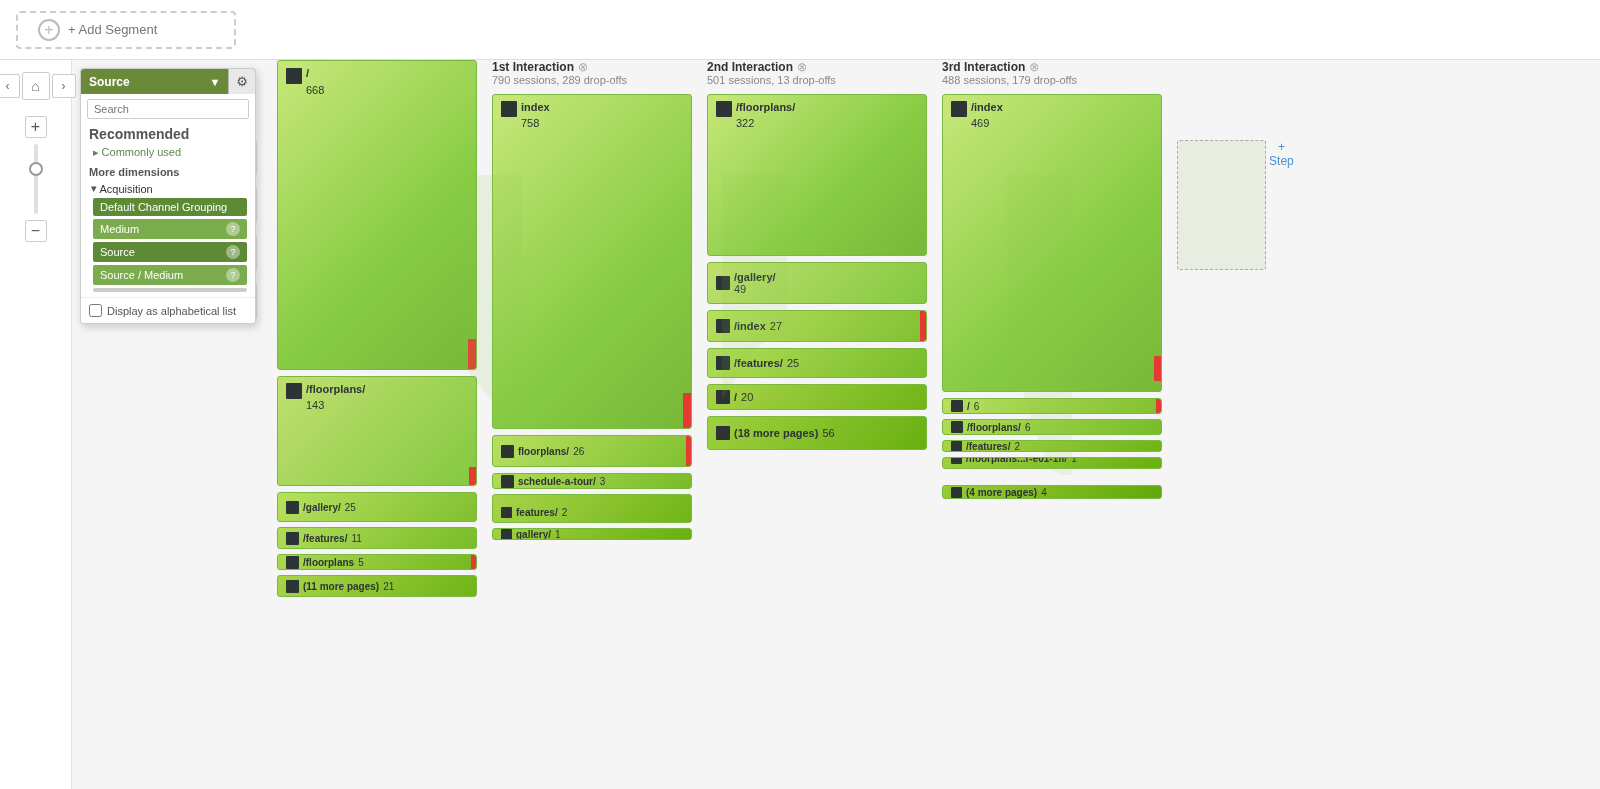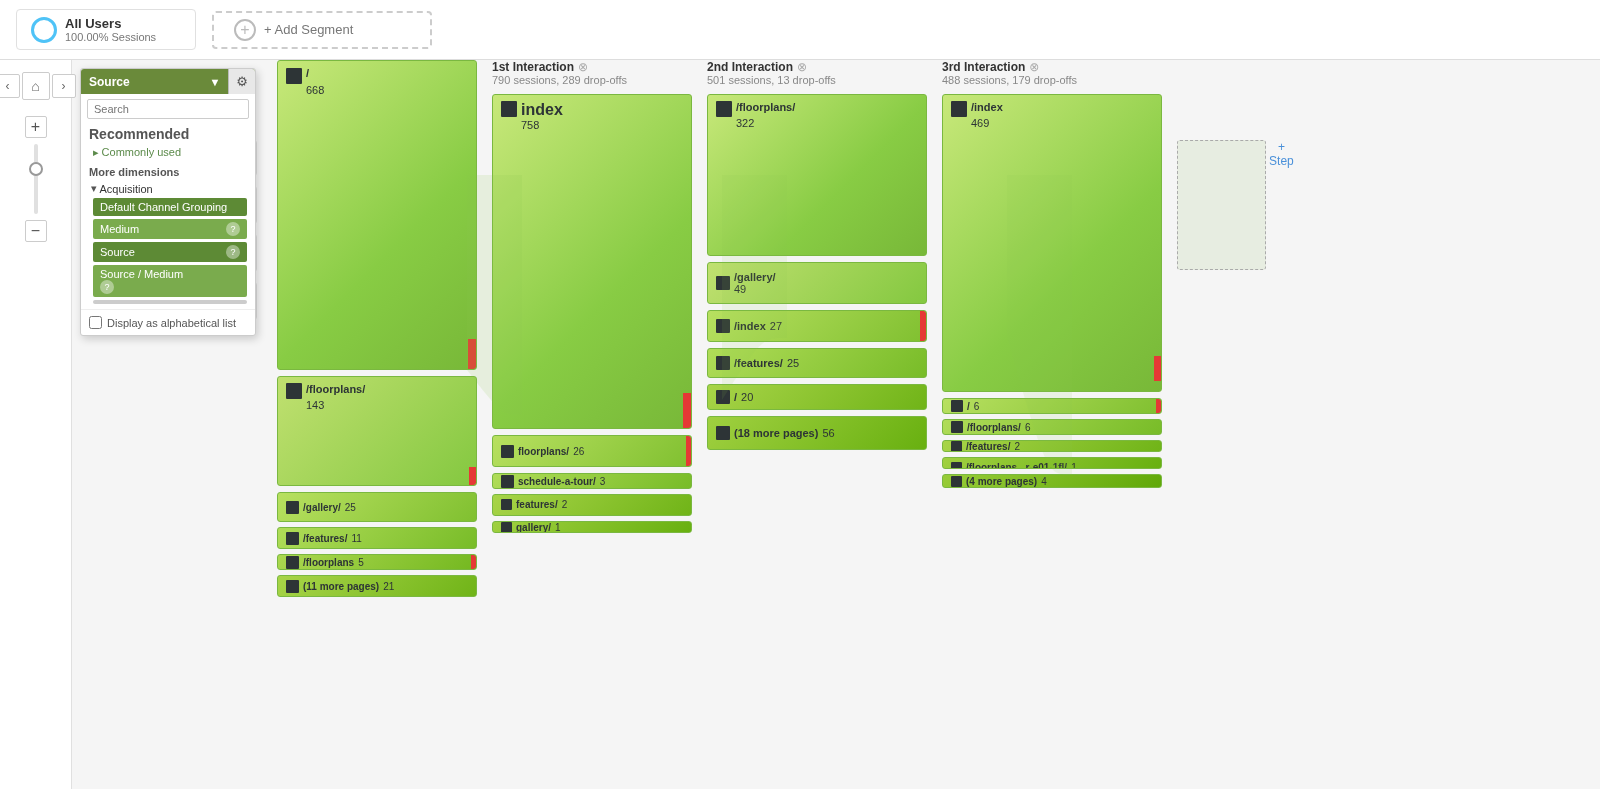--- a/index.html
+++ b/index.html
@@ -4,27 +4,20 @@
   <style>
     * { box-sizing: border-box; margin: 0; padding: 0; }
     body { font-family: Arial, sans-serif; font-size: 12px; background: #f5f5f5; overflow: hidden; width: 1600px; height: 789px; }
   </style>
 </head>
 <body>
 
 <div style="display:flex; flex-direction:column; height:789px; width:1600px; background:#f5f5f5; overflow:hidden;">
 
   <div style="display:flex; align-items:center; height:60px; background:#fff; border-bottom:1px solid #ddd; padding:0 16px; gap:16px; flex-shrink:0;">
-    <div style="display:flex; align-items:center; gap:8px; background:#fff; border:1px solid #e0e0e0; border-radius:4px; padding:6px 14px; min-width:180px; cursor:pointer;">
-      <div style="width:26px;height:26px;border-radius:50%;border:3px solid #4FC3F7;background:transparent;flex-shrink:0;"></div>
-      <div>
-        <div style="font-size:13px;font-weight:bold;color:#333;">All Users</div>
-        <div style="font-size:11px;color:#777;">100.00% Sessions</div>
-      </div>
-    </div>
     <div style="display:flex;align-items:center;gap:8px;background:#fff;border:2px dashed #ccc;border-radius:4px;padding:6px 20px;color:#777;font-size:13px;min-width:220px;cursor:pointer;">
       <div style="width:22px;height:22px;border-radius:50%;border:2px solid #bbb;display:flex;align-items:center;justify-content:center;color:#bbb;font-size:16px;line-height:1;">+</div>
       <span>+ Add Segment</span>
     </div>
   </div>
 
   <div style="display:flex; flex:1; overflow:hidden; position:relative;">
 
     <div style="width:72px;background:#fff;border-right:1px solid #e0e0e0;display:flex;flex-direction:column;align-items:center;padding:12px 0;gap:10px;flex-shrink:0;z-index:10;">
       <div style="display:flex;align-items:center;gap:2px;">
@@ -71,21 +64,21 @@
           <span>Default Channel Grouping</span>
         </button>
         <button style="display:flex;align-items:center;justify-content:space-between;background:#7aab4d;color:#fff;padding:3px 7px;border-radius:2px;font-size:11px;width:100%;border:none;cursor:pointer;margin-bottom:3px;text-align:left;">
           <span>Medium</span>
           <span style="width:14px;height:14px;border-radius:50%;background:rgba(255,255,255,0.4);display:flex;align-items:center;justify-content:center;font-size:9px;color:#fff;flex-shrink:0;">?</span>
         </button>
         <button style="display:flex;align-items:center;justify-content:space-between;background:#5d8a35;color:#fff;padding:3px 7px;border-radius:2px;font-size:11px;width:100%;border:none;cursor:pointer;margin-bottom:3px;text-align:left;">
           <span>Source</span>
           <span style="width:14px;height:14px;border-radius:50%;background:rgba(255,255,255,0.4);display:flex;align-items:center;justify-content:center;font-size:9px;color:#fff;flex-shrink:0;">?</span>
         </button>
-        <button style="display:flex;align-items:flex-start;justify-content:space-between;background:#7aab4d;color:#fff;padding:3px 7px;border-radius:2px;font-size:11px;width:100%;border:none;cursor:pointer;margin-bottom:3px;text-align:left;flex-direction:column;">
+        <button style="display:flex;align-items:center;justify-content:space-between;background:#7aab4d;color:#fff;padding:3px 7px;border-radius:2px;font-size:11px;width:100%;border:none;cursor:pointer;margin-bottom:3px;text-align:left;">
           <span>Source / Medium</span>
           <span style="width:14px;height:14px;border-radius:50%;background:rgba(255,255,255,0.4);display:flex;align-items:center;justify-content:center;font-size:9px;color:#fff;flex-shrink:0;">?</span>
         </button>
 
         <div style="height:4px;background:#ccc;border-radius:2px;margin-top:2px;"></div>
       </div>
       <div style="display:flex;align-items:center;gap:5px;padding:6px 8px;border-top:1px solid #eee;margin-top:3px;cursor:pointer;">
         <input type="checkbox" style="cursor: pointer;">
         <label style="font-size:11px;color:#555;cursor:pointer;">Display as alphabetical list</label>
       </div>
@@ -186,40 +179,40 @@
             <div style="display:flex;align-items:center;gap:4px;">
               <span style="font-size:12px;font-weight:bold;color:#333;">1st Interaction</span>
               <span style="color:#aaa;cursor:pointer;font-size:12px;">⊗</span>
             </div>
             <div style="font-size:11px;color:#888;">790 sessions, 289 drop-offs</div>
           </div>
 
           <div style="background:linear-gradient(135deg,#c8e87a 0%,#88cc44 60%,#78b838 100%);border:1px solid #7ab840;border-radius:3px;padding:6px 8px;position:relative;cursor:pointer;height:335px;margin-bottom:6px;overflow:hidden;">
             <div style="display:flex;align-items:flex-start;gap:4px;">
               <div style="width:16px;height:16px;background:#2d3436;border-radius:1px;flex-shrink:0;"></div>
-              <span style="font-size:16px;font-weight:bold;color:#2d3436;">index</span>
+              <span style="font-size:11px;font-weight:bold;color:#2d3436;">index</span>
             </div>
             <span style="font-size:11px;color:#2d3436;display:block;padding-left:20px;">758</span>
             <div style="position:absolute;right:0;bottom:0;width:8px;height:35px;background:#e53935;border-radius:0 0 3px 0;"></div>
           </div>
 
           <div style="background:linear-gradient(135deg,#b8e060 0%,#80c030 100%);border:1px solid #7ab840;border-radius:3px;padding:5px 8px;cursor:pointer;height:32px;margin-bottom:6px;overflow:hidden;display:flex;align-items:center;gap:4px;position:relative;">
             <div style="width:13px;height:13px;background:#2d3436;border-radius:1px;flex-shrink:0;"></div>
             <span style="font-size:10px;font-weight:bold;color:#2d3436;text-align:right;">floorplans/</span>
             <span style="font-size:10px;color:#2d3436;">26</span>
             <div style="position:absolute;right:0;top:0;bottom:0;width:5px;background:#e53935;border-radius:0 3px 3px 0;"></div>
           </div>
 
           <div style="background:linear-gradient(135deg,#b0dc58 0%,#78bc28 100%);border:1px solid #7ab840;border-radius:3px;padding:4px 8px;cursor:pointer;height:16px;margin-bottom:5px;overflow:hidden;display:flex;align-items:center;gap:4px;">
             <div style="width:13px;height:13px;background:#2d3436;border-radius:1px;flex-shrink:0;"></div>
             <span style="font-size:10px;font-weight:bold;color:#2d3436;">schedule-a-tour/</span>
             <span style="font-size:10px;color:#2d3436;">3</span>
           </div>
 
-          <div style="background:linear-gradient(135deg,#a8d448 0%,#70b418 100%);border:1px solid #7ab840;border-radius:3px;padding:4px 8px;cursor:pointer;height:22px;margin-bottom:5px;overflow:hidden;display:flex;align-items:flex-start;gap:4px;">
+          <div style="background:linear-gradient(135deg,#a8d448 0%,#70b418 100%);border:1px solid #7ab840;border-radius:3px;padding:4px 8px;cursor:pointer;height:29px;margin-bottom:5px;overflow:hidden;display:flex;align-items:flex-end;gap:4px;">
             <div style="width:11px;height:11px;background:#2d3436;border-radius:1px;flex-shrink:0;"></div>
             <span style="font-size:10px;font-weight:bold;color:#2d3436;">features/</span>
             <span style="font-size:10px;color:#2d3436;">2</span>
           </div>
 
           <div style="background:linear-gradient(135deg,#a0d040 0%,#68b010 100%);border:1px solid #7ab840;border-radius:3px;padding:4px 8px;cursor:pointer;height:12px;margin-bottom:5px;overflow:hidden;display:flex;align-items:center;gap:4px;">
             <div style="width:11px;height:11px;background:#2d3436;border-radius:1px;flex-shrink:0;"></div>
             <span style="font-size:10px;font-weight:bold;color:#2d3436;">gallery/</span>
             <span style="font-size:10px;color:#2d3436;">1</span>
           </div>
@@ -306,21 +299,21 @@
             <span style="font-size:10px;font-weight:bold;color:#2d3436;">/floorplans/</span>
             <span style="font-size:10px;color:#2d3436;">6</span>
           </div>
 
           <div style="background:linear-gradient(135deg,#a8d448 0%,#70b418 100%);border:1px solid #7ab840;border-radius:3px;padding:4px 8px;cursor:pointer;height:12px;margin-bottom:5px;overflow:hidden;display:flex;align-items:center;gap:4px;">
             <div style="width:11px;height:11px;background:#2d3436;border-radius:1px;flex-shrink:0;"></div>
             <span style="font-size:10px;font-weight:bold;color:#2d3436;">/features/</span>
             <span style="font-size:10px;color:#2d3436;">2</span>
           </div>
 
-          <div style="background:linear-gradient(135deg,#a0d040 0%,#68b010 100%);border:1px solid #7ab840;border-radius:3px;padding:4px 8px;cursor:pointer;height:12px;margin-bottom:5px;overflow:hidden;display:flex;align-items:flex-start;gap:4px;">
+          <div style="background:linear-gradient(135deg,#a0d040 0%,#68b010 100%);border:1px solid #7ab840;border-radius:3px;padding:4px 8px;cursor:pointer;height:12px;margin-bottom:16px;overflow:hidden;display:flex;align-items:flex-end;gap:4px;">
             <div style="width:11px;height:11px;background:#2d3436;border-radius:1px;flex-shrink:0;"></div>
             <span style="font-size:10px;font-weight:bold;color:#2d3436;white-space:nowrap;overflow:hidden;text-overflow:ellipsis;max-width:130px;">/floorplans...r-e01-1fl/</span>
             <span style="font-size:10px;color:#2d3436;">1</span>
           </div>
 
           <div style="background:linear-gradient(135deg,#98cc38 0%,#60a808 100%);border:1px solid #7ab840;border-radius:3px;padding:4px 8px;cursor:pointer;height:14px;margin-bottom:5px;overflow:hidden;display:flex;align-items:center;gap:4px;">
             <div style="width:11px;height:11px;background:#2d3436;border-radius:1px;flex-shrink:0;"></div>
             <span style="font-size:10px;font-weight:bold;color:#2d3436;">(4 more pages)</span>
             <span style="font-size:10px;color:#2d3436;">4</span>
           </div>

